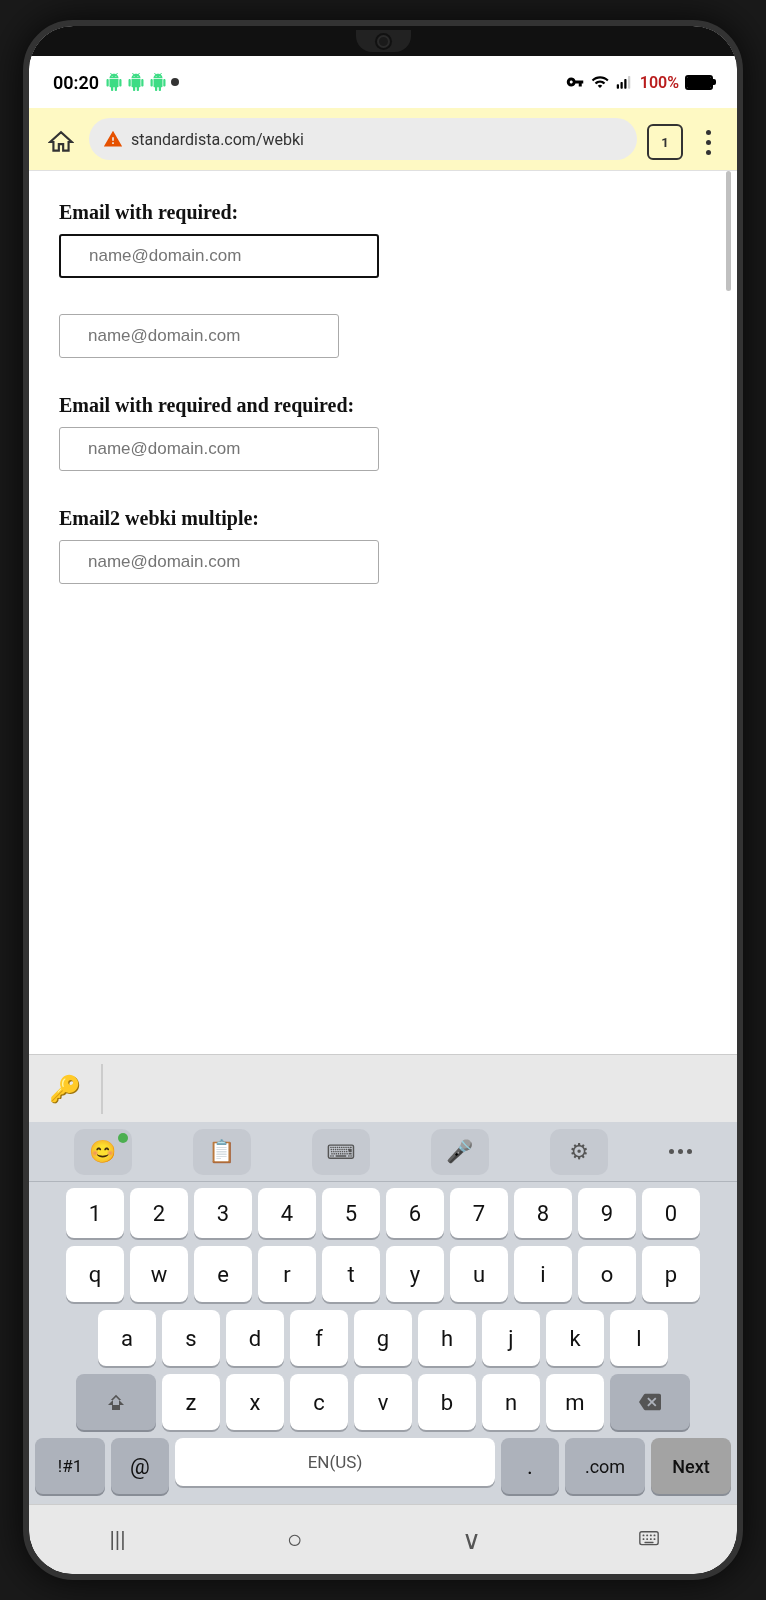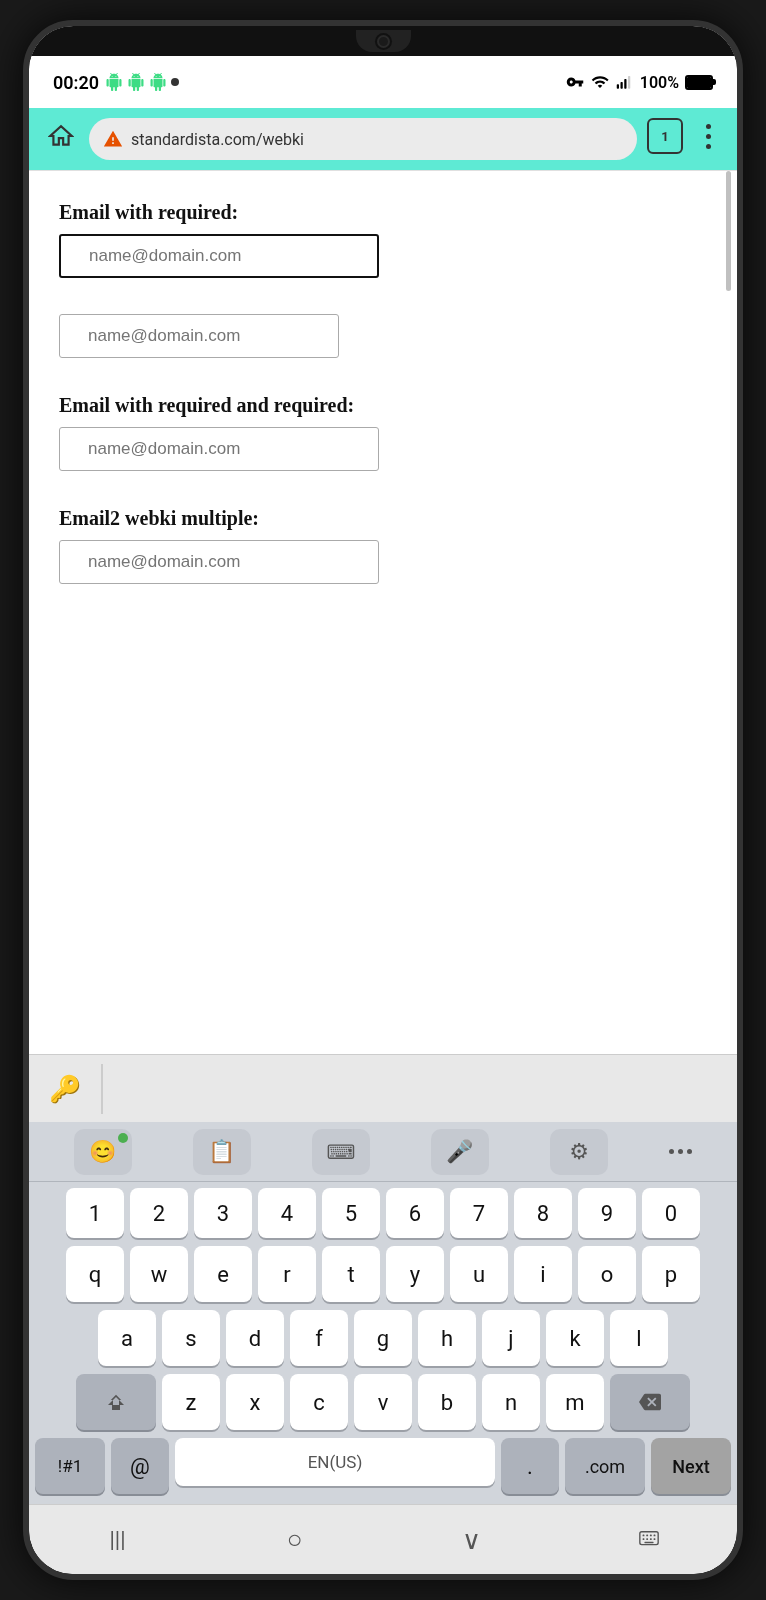--- a/index.html
+++ b/index.html
@@ -76,21 +76,21 @@
 
     .status-right {
       display: flex;
       align-items: center;
       gap: 6px;
     }
 
     .status-right-text {
       font-size: 16px;
       font-weight: 600;
-      color: #000000;
+      color: #b91c1c;
     }
 
     .battery-icon {
       width: 28px;
       height: 15px;
       border: 2px solid #000;
       border-radius: 3px;
       position: relative;
       display: inline-flex;
       align-items: center;
@@ -110,24 +110,24 @@
 
     .battery-fill {
       width: 100%;
       height: 100%;
       background: #000;
       border-radius: 1px;
     }
 
     
     .browser-chrome {
-      background: #5eead4;
+      background: #fef9c3;
       padding: 10px 14px;
       display: flex;
-      align-items: flex-start;
+      align-items: flex-end;
       gap: 10px;
       border-bottom: 1px solid #e0e0e0;
       flex-shrink: 0;
     }
 
     .home-btn {
       width: 36px;
       height: 36px;
       display: flex;
       align-items: center;

